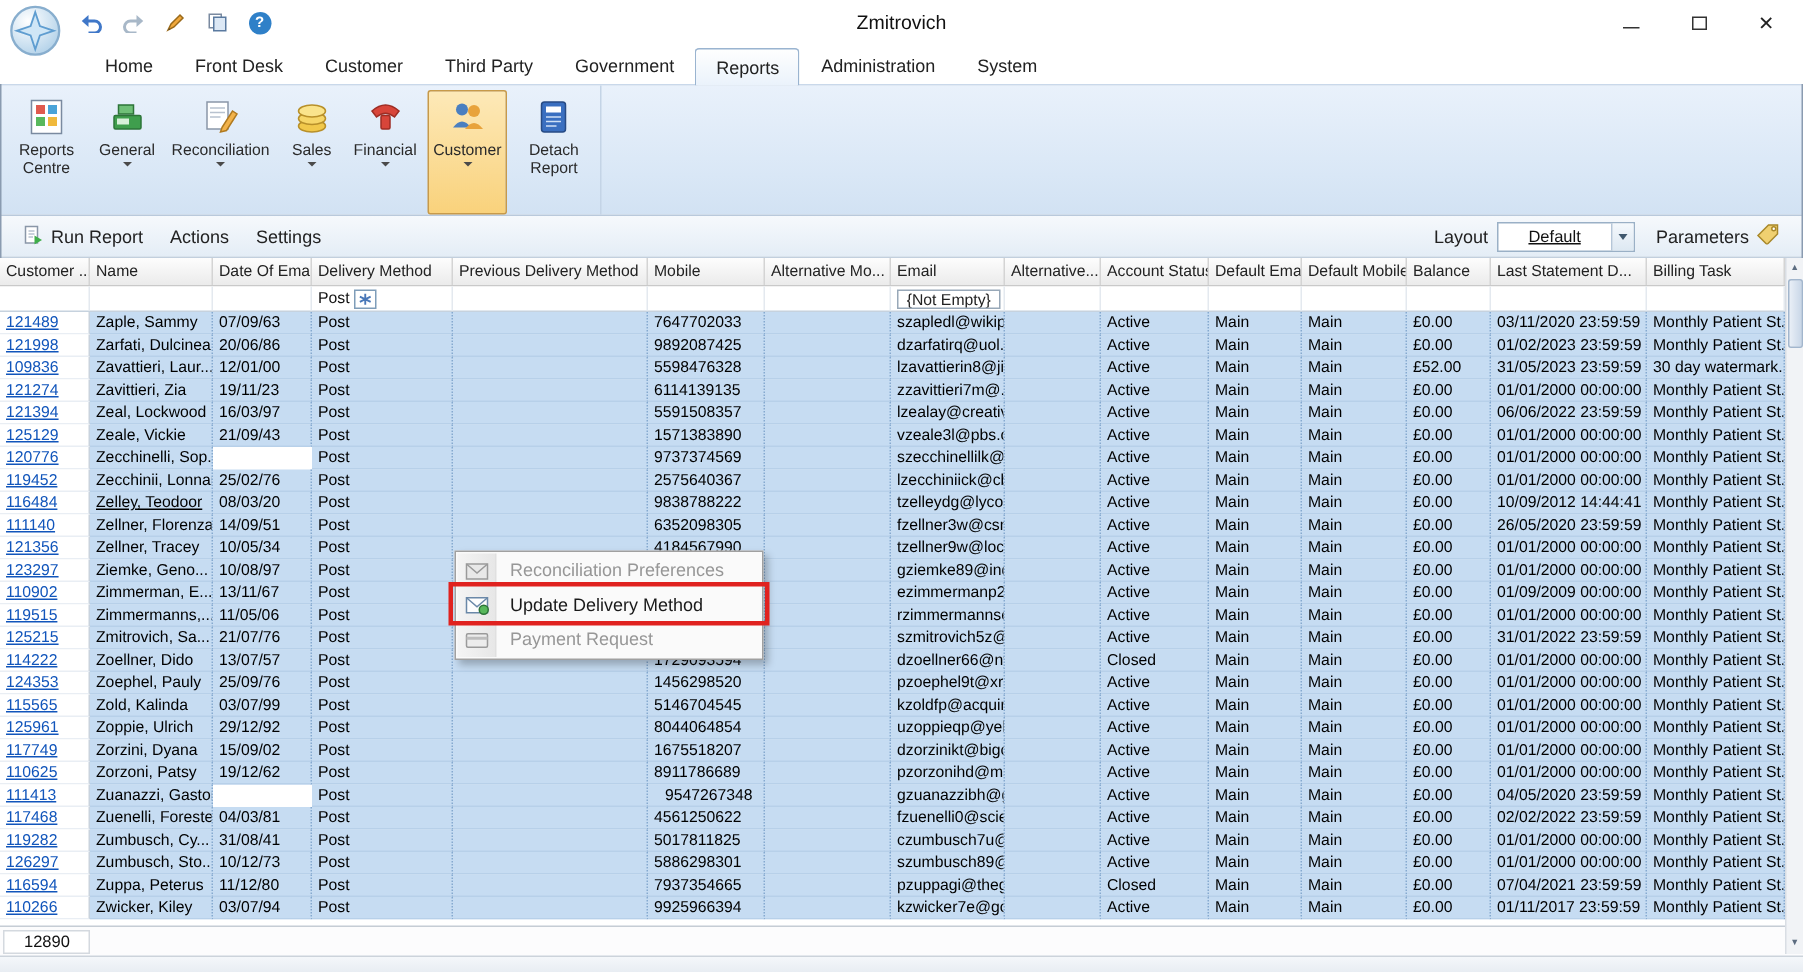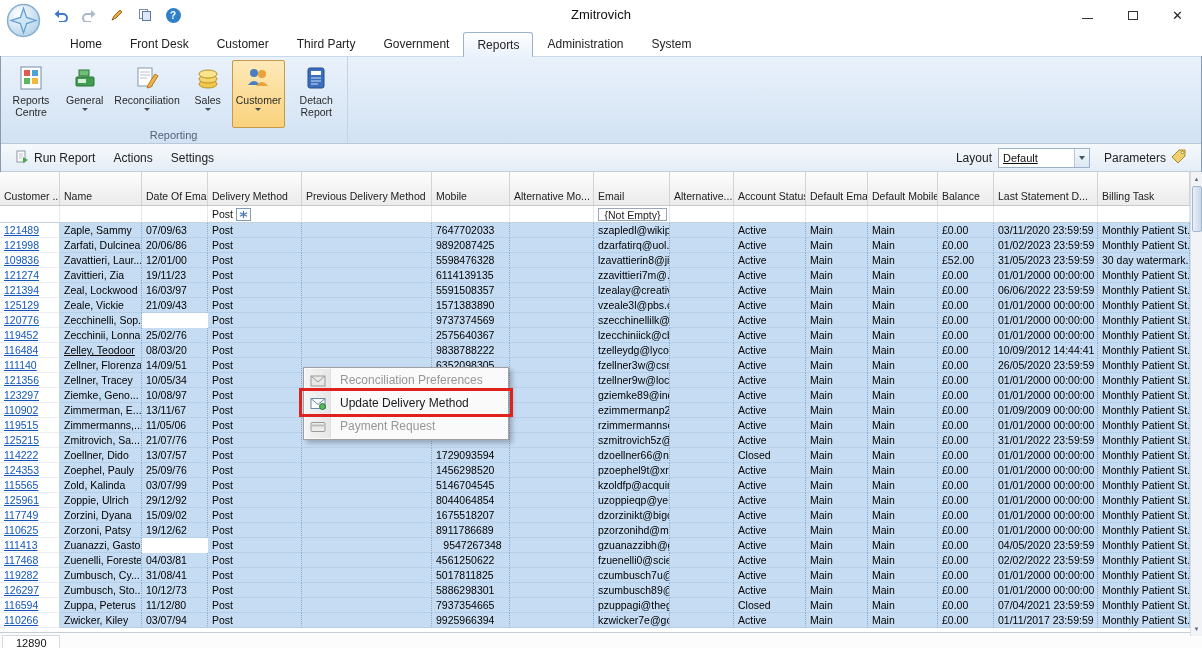--- a/index.html
+++ b/index.html
@@ -35,28 +35,28 @@
   .rlabel { font-size:10.5px; color:#2a2a2a; text-align:center; line-height:12px; margin-top:2px; white-space:normal; }
   .rlabel.narrow { max-width:48px; }
   .rarrow { width:0; height:0; border-left:3px solid transparent; border-right:3px solid transparent; border-top:3px solid #4a4a4a; margin-top:2px; }
   .group-label { flex:0 0 15px; text-align:center; font-size:11px; color:#52637a; line-height:14px; }
 
   
   .toolbar { flex:0 0 28px; background:linear-gradient(#f6f9fc,#e4edf6); border-bottom:1px solid #c2cfdd; display:flex; align-items:center; padding:0 8px; gap:2px; font-size:12px; color:#222; }
   .tb-item { display:flex; align-items:center; gap:5px; padding:3px 8px; border-radius:2px; cursor:pointer; white-space:nowrap; }
   .tb-right { margin-left:auto; display:flex; align-items:center; gap:6px; }
   .combo { width:92px; height:20px; background:#fff; border:1px solid #9ab0c6; display:flex; align-items:center; cursor:pointer; }
-  .combo-text { flex:1; font-size:11px; padding-left:4px; color:#111;text-decoration:underline; }
+  .combo-text { flex:1; font-size:11px; padding-left:20px; color:#111;text-decoration:underline; }
   .combo-btn { width:15px; height:18px; background:linear-gradient(#f4f8fc,#dde8f2); border-left:1px solid #b5c6d8; display:flex; align-items:center; justify-content:center; }
   .combo-arrow { width:0; height:0; border-left:3px solid transparent; border-right:3px solid transparent; border-top:4px solid #40586e; }
 
   
   .grid { flex:1; display:flex; flex-direction:column; background:#fff; position:relative; }
   .grid-header { flex:0 0 18px; display:flex; width:1190px; background:linear-gradient(#fdfdfd,#ebebeb); border-bottom:1px solid #c9c9c9; }
-  .hcell { border-right:1px solid #d4d4d4; padding:16px 2px 0 4px; font-size:10.5px; line-height:17px; color:#222; white-space:nowrap; overflow:hidden; cursor:pointer; }
+  .hcell { border-right:1px solid #d4d4d4; padding:1px 2px 0 4px; font-size:10.5px; line-height:17px; color:#222; white-space:nowrap; overflow:hidden; cursor:pointer; }
   .filter-row { flex:0 0 17px; display:flex; width:1190px; background:#fff; border-bottom:1px solid #c6d2de; }
   .fcell { border-right:1px solid #e4e9ef; display:flex; align-items:center; padding-left:4px; gap:3px; overflow:hidden; }
   .ftext { font-size:10.5px; color:#111; }
   .fbtn { width:15px; height:13px; border:1px solid #7f9db9; background:#fff; display:flex; align-items:center; justify-content:center; flex:0 0 15px; }
   .notempty { flex:1; margin:1px 2px 1px 0; border:1px solid #98a8b8; height:13px; line-height:12px; font-size:10.5px; text-align:center; color:#222; background:#fff; white-space:nowrap; overflow:hidden; }
   .grid-body { flex:0 0 405px; width:1190px; }
   .grow { display:flex; height:15px; }
   .gcell { background:#c6dcf2; border-right:1px dotted #85a9cf; border-bottom:1px solid #b7d0e9; font-size:10.5px; line-height:14px; padding-left:4px; white-space:nowrap; overflow:hidden; color:#000; }
   .gcell.idcell { background:#fff; border-right:1px solid #c9d3de; border-bottom:1px solid #e9eef4; }
   .idlink { color:#1155bb; text-decoration:underline; cursor:pointer; }
@@ -199,20 +199,30 @@
             <svg width="26" height="26" viewBox="0 0 26 26">
                 <ellipse cx="13" cy="19" rx="9" ry="4" fill="#f1c84a" stroke="#b8902a"></ellipse>
                 <ellipse cx="13" cy="14" rx="9" ry="4" fill="#f6d668" stroke="#b8902a"></ellipse>
                 <ellipse cx="13" cy="9" rx="9" ry="4" fill="#fae48c" stroke="#b8902a"></ellipse>
               </svg>
           </span>
           <span class="rlabel">Sales</span>
           <span class="rarrow"></span>
         </div>
 
+        <div class="rbtn">
+          <span class="ricon">
+            <svg width="26" height="26" viewBox="0 0 26 26">
+                <path d="M4 9 q9 -8 18 0 l-3 4 q-6 -5 -12 0 z" fill="#d8453a" stroke="#9e2d24"></path>
+                <rect x="10" y="12" width="6" height="9" rx="1" fill="#d8453a" stroke="#9e2d24"></rect>
+              </svg>
+          </span>
+          <span class="rlabel">Financial</span>
+          <span class="rarrow"></span>
+        </div>
 
         <div class="rbtn sel">
           <span class="ricon">
             <svg width="26" height="26" viewBox="0 0 26 26">
                 <circle cx="9" cy="8" r="4" fill="#4a7fc0"></circle>
                 <path d="M3 20 q6 -8 12 0 z" fill="#4a7fc0"></path>
                 <circle cx="17" cy="9" r="4" fill="#e8a33c"></circle>
                 <path d="M11 21 q6 -8 12 0 z" fill="#e8a33c"></path>
               </svg>
           </span>
@@ -225,21 +235,20 @@
             <svg width="26" height="26" viewBox="0 0 26 26">
                 <rect x="5" y="3" width="16" height="20" rx="2" fill="#3a6fc0" stroke="#274b85"></rect>
                 <rect x="8" y="6" width="10" height="4" fill="#fff"></rect>
                 <path d="M8 13h10M8 16h10M8 19h7" stroke="#cfe0f5"></path>
               </svg>
           </span>
           <span class="rlabel narrow">Detach Report</span>
         </div>
 
       </div>
-      <div class="group-label">Reporting</div>
     </div>
   </div>
 
   <div class="toolbar">
     <div class="tb-item">
       <span>
         <svg width="13" height="13" viewBox="0 0 13 13">
             <rect x="1" y="1" width="8" height="11" fill="#fff" stroke="#8a97a8"></rect>
             <path d="M3 4h4M3 6h4M3 8h3" stroke="#b8c2cf"></path>
             <path d="M7 7l5 3-5 3z" fill="#3fae49"></path>

